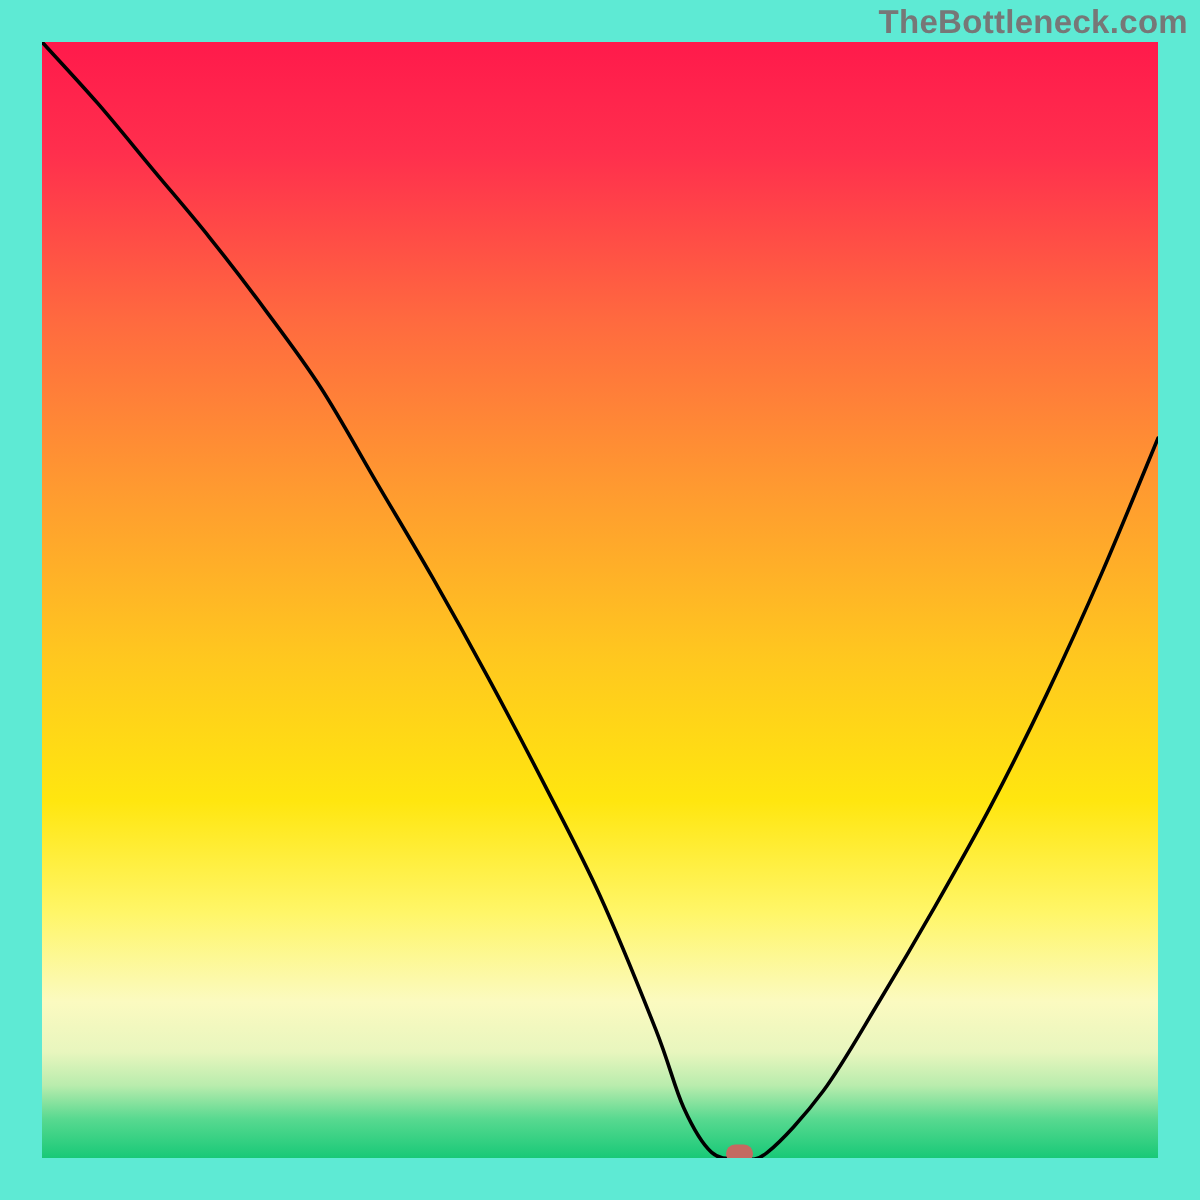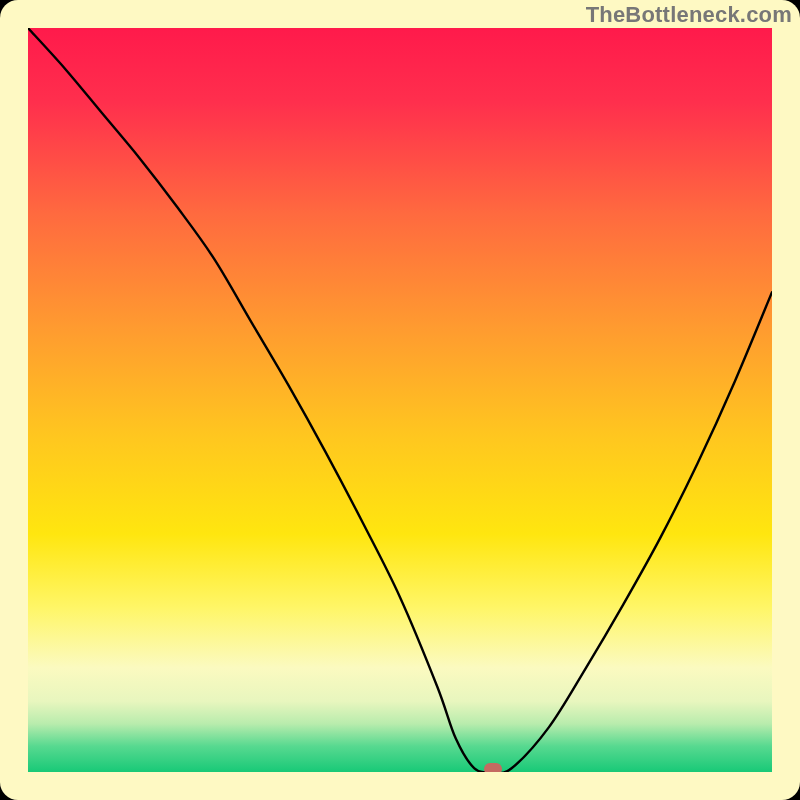--- a/index.html
+++ b/index.html
@@ -9,22 +9,21 @@
     height: 800px;
     background: #000;
     overflow: hidden;
   }
   .frame {
     position: absolute;
     left: 0;
     top: 0;
     width: 800px;
     height: 800px;
-    background: #fef9c3;
-    border-radius: 18px;
+    background: #5eead4;
   }
   .plot {
     position: absolute;
     left: 28px;
     top: 28px;
     width: 744px;
     height: 744px;
     overflow: hidden;
   }
   .gradient {

